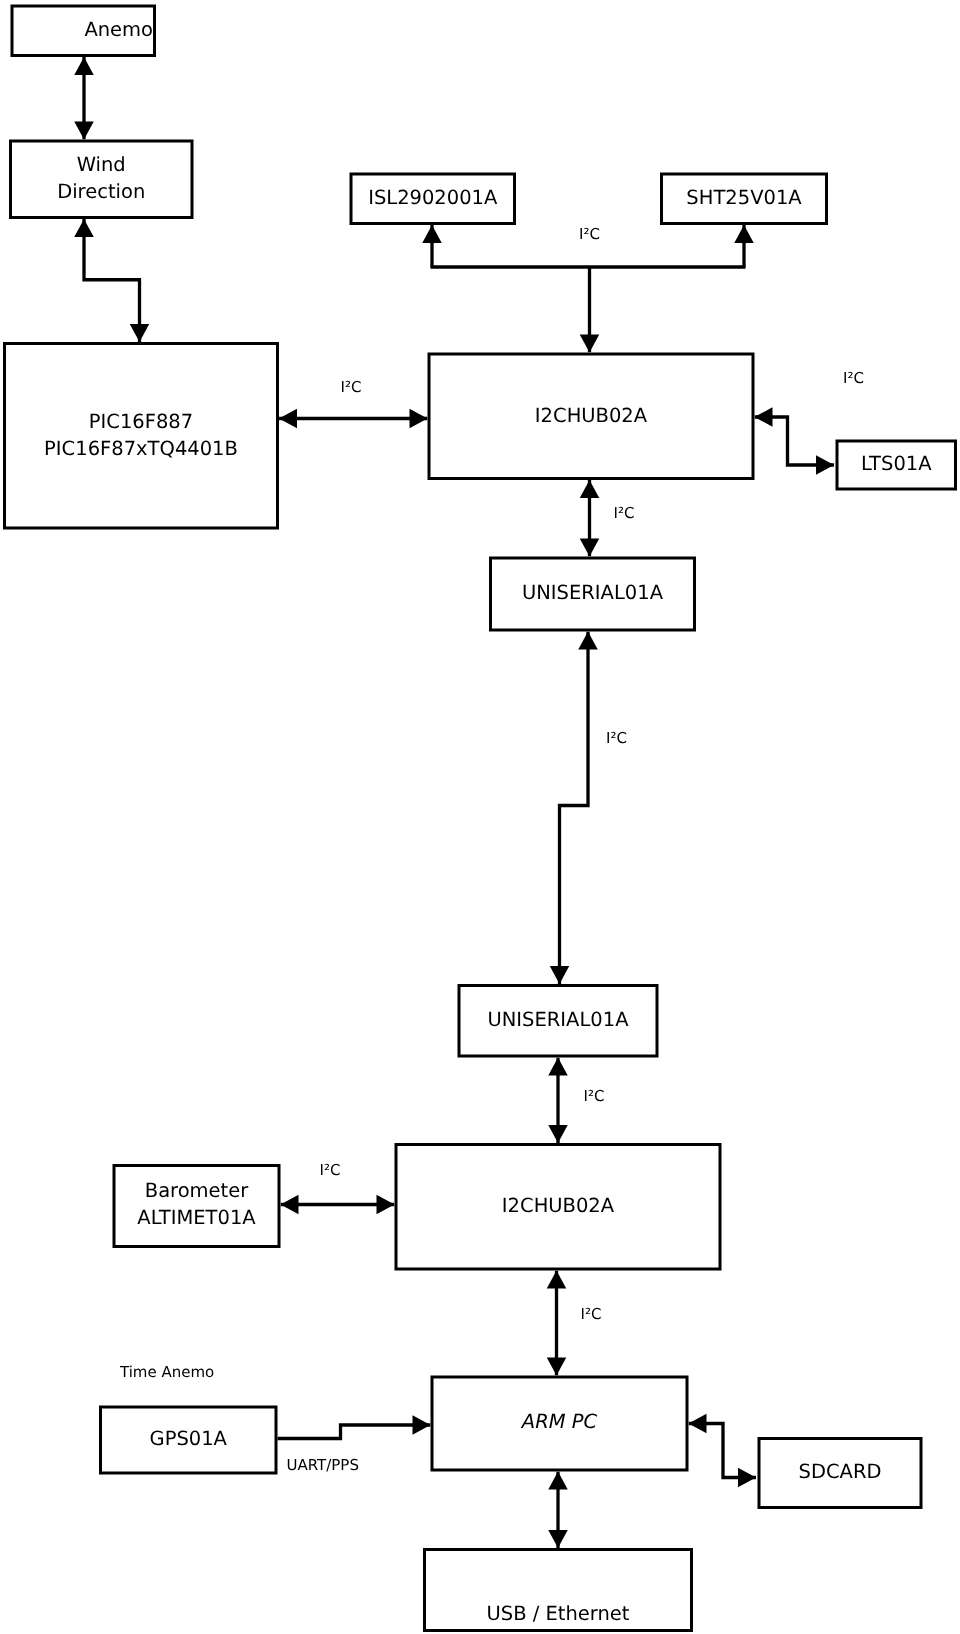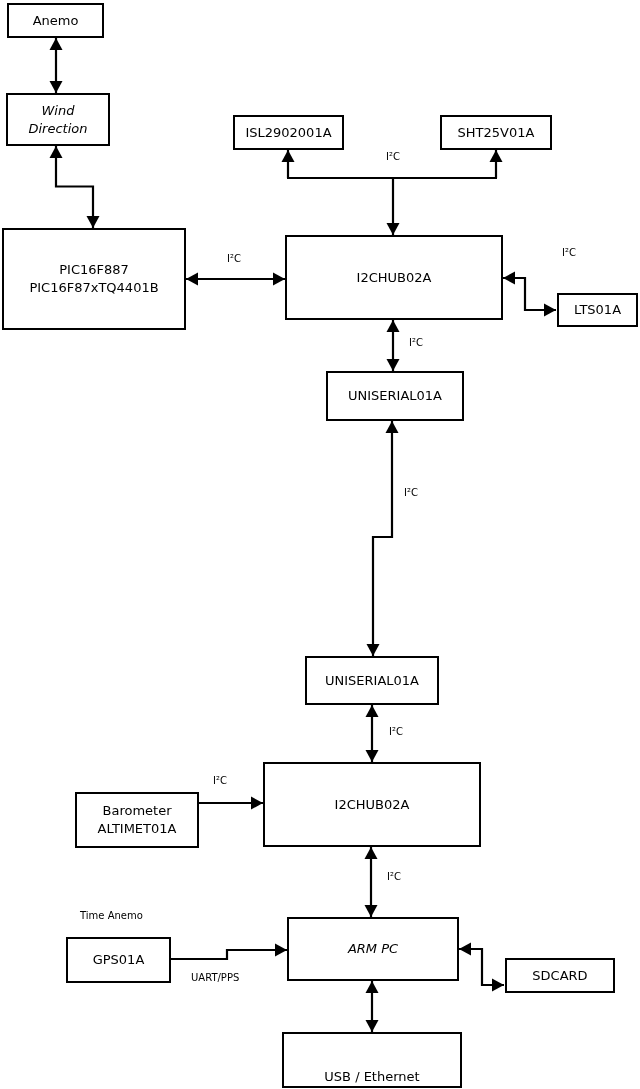--- a/index.html
+++ b/index.html
@@ -65,30 +65,30 @@
     <path class="edge" d="M393,320 L393,371" marker-start="url(#arrow)" marker-end="url(#arrow)"></path>
     <path class="edge" d="M392,421 L392,537 L373,537 L373,656" marker-start="url(#arrow)" marker-end="url(#arrow)"></path>
     <path class="edge" d="M372,705 L372,762" marker-start="url(#arrow)" marker-end="url(#arrow)"></path>
     <path class="edge" d="M187,803 L263,803" marker-start="url(#arrow)" marker-end="url(#arrow)"></path>
     <path class="edge" d="M371,847 L371,917" marker-start="url(#arrow)" marker-end="url(#arrow)"></path>
     <path class="edge" d="M171,959 L227,959 L227,950 L287,950" marker-end="url(#arrow)"></path>
     <path class="edge" d="M459,949 L482,949 L482,985 L504,985" marker-start="url(#arrow)" marker-end="url(#arrow)"></path>
     <path class="edge" d="M372,981 L372,1032" marker-start="url(#arrow)" marker-end="url(#arrow)"></path>
   </svg>
 
-  <div class="node" style="left:7px; top:3px; width:97px; height:35px;">
+  <div class="node" style="left:7px; top:3px; width:97px; height:35px;justify-content:flex-end;">
     <span class="node-label">Anemo</span>
   </div>
 
-  <div class="node" style="left:6px; top:93px; width:104px; height:53px;font-style:italic;">
+  <div class="node" style="left:6px; top:93px; width:123px; height:53px;">
     <span class="node-label">Wind
 Direction</span>
   </div>
 
-  <div class="node" style="left:2px; top:228px; width:184px; height:102px;">
+  <div class="node" style="left:2px; top:228px; width:184px; height:125px;">
     <span class="node-label">PIC16F887
 PIC16F87xTQ4401B</span>
   </div>
 
   <div class="node" style="left:233px; top:115px; width:111px; height:35px;">
     <span class="node-label">ISL2902001A</span>
   </div>
 
   <div class="node" style="left:440px; top:115px; width:112px; height:35px;align-items:center;">
     <span class="node-label">SHT25V01A</span>
@@ -107,34 +107,34 @@
   </div>
 
   <div class="node" style="left:305px; top:656px; width:134px; height:49px;">
     <span class="node-label">UNISERIAL01A</span>
   </div>
 
   <div class="node" style="left:263px; top:762px; width:218px; height:85px;">
     <span class="node-label">I2CHUB02A</span>
   </div>
 
-  <div class="node" style="left:75px; top:776px; width:124px; height:56px;margin-top:16px;">
+  <div class="node" style="left:75px; top:776px; width:112px; height:56px;">
     <span class="node-label">Barometer
 ALTIMET01A</span>
   </div>
 
-  <div class="node" style="left:66px; top:937px; width:105px; height:46px;">
+  <div class="node" style="left:66px; top:937px; width:119px; height:46px;">
     <span class="node-label">GPS01A</span>
   </div>
 
   <div class="node" style="left:287px; top:917px; width:172px; height:64px;font-style:italic;">
     <span class="node-label">ARM PC</span>
   </div>
 
-  <div class="node" style="left:505px; top:958px; width:110px; height:35px;">
+  <div class="node" style="left:505px; top:958px; width:110px; height:48px;">
     <span class="node-label">SDCARD</span>
   </div>
 
   <div class="node" style="left:282px; top:1032px; width:180px; height:56px;align-items:flex-end;">
     <span class="node-label">USB / Ethernet</span>
   </div>
 
   <span class="edge-label" style="left:386px; top:151px;">I²C</span>
   <span class="edge-label" style="left:227px; top:253px;">I²C</span>
   <span class="edge-label" style="left:562px; top:247px;">I²C</span>

